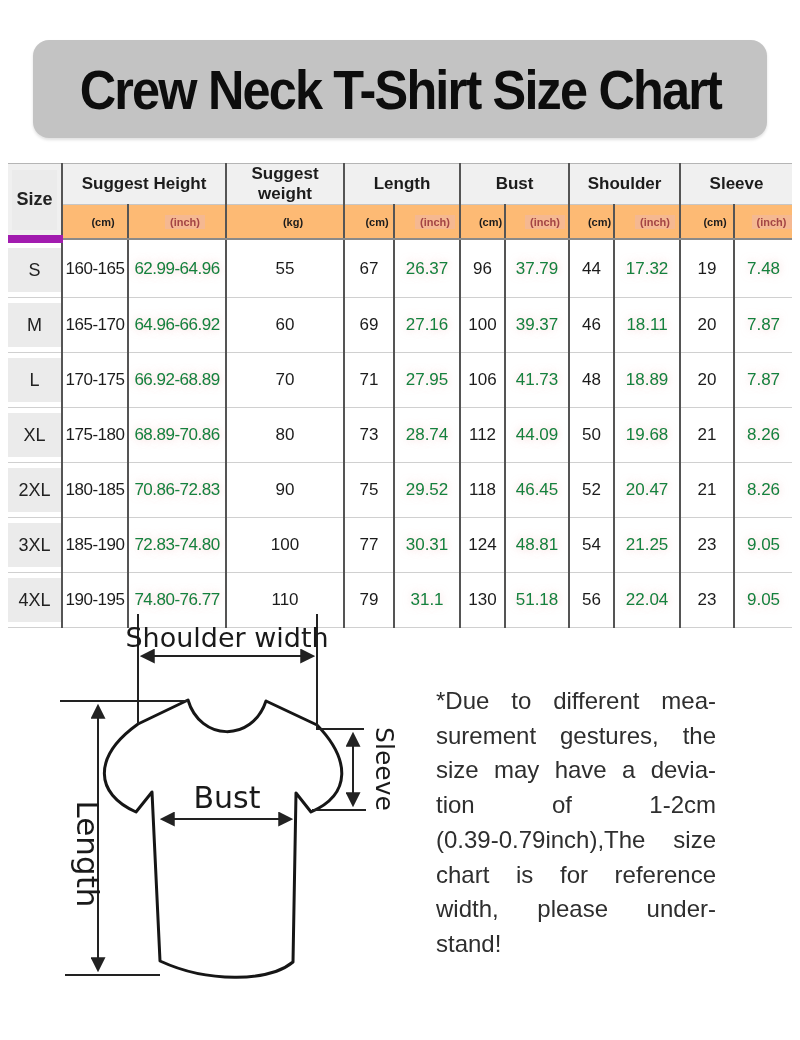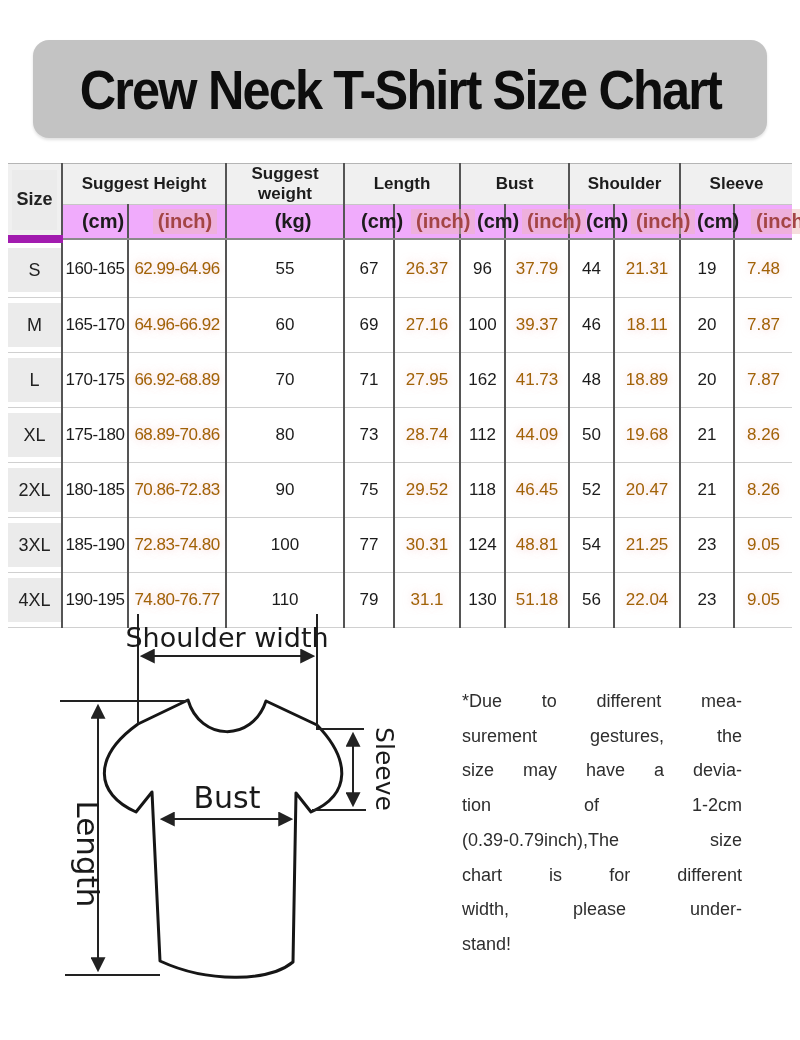--- a/index.html
+++ b/index.html
@@ -12,44 +12,44 @@
           box-shadow:0 2px 3px rgba(0,0,0,.12);}
   .banner h1{margin:0;font-size:56px;font-weight:bold;letter-spacing:-2px;color:#0d0d0d;
              transform:scaleX(.9);transform-origin:center;white-space:nowrap;}
 
   
   table.size-table{position:absolute;left:8px;top:163px;width:784px;border-collapse:collapse;
                    table-layout:fixed;text-align:center;}
   .size-table th,.size-table td{padding:0;vertical-align:middle;}
   .size-table th{font-weight:bold;}
   .size-table thead tr.grp th{height:37px;background:#f0f0f0;font-size:17px;border-top:1px solid #b5b5b5;}
-  .size-table thead tr.sub th{height:33px;background:#f0abfc;font-size:20px;border-bottom:2px solid #8a8a8a;padding-left:16px;}
+  .size-table thead tr.sub th{height:33px;background:#fdba74;font-size:11px;border-bottom:2px solid #8a8a8a;padding-left:16px;}
   .size-table thead tr.grp th.hasub{border-bottom:1px solid #c6c6c6;}
   .size-table th.vb,.size-table td.vb{border-right:2px solid #555555;}
   .size-table th.size-th{background:#ffffff;border-bottom:8px solid #a21caf;}
   .size-table tbody td{height:54px;font-size:17px;background:#ffffff;border-bottom:1px solid #d0d0d0;}
   .size-table tbody td.tight{letter-spacing:-0.5px;}
-  .size-table td.inch,.size-table .inch-val{color:#a16207;text-shadow:0 0 8px rgba(238,160,160,.55);}
+  .size-table td.inch,.size-table .inch-val{color:#15803d;text-shadow:0 0 8px rgba(238,160,160,.55);}
   .inch-chip{display:inline-block;background:rgba(235,182,182,.45);border-radius:0;
              padding:1px 5px;color:#a34545;text-shadow:none;}
   .chip{background:#ebebeb;display:flex;align-items:center;justify-content:center;
         font-size:18px;color:#222;}
   .size-td{padding:5px 4px;}
   .size-td .chip{height:44px;}
   .size-th .chip{height:60px;margin:4px 4px;font-weight:bold;font-size:18px;}
 
   
   .diagram{position:absolute;left:20px;top:609px;width:420px;height:400px;}
   .diagram svg{display:block;}
   .dim{stroke:#222222;stroke-width:2;fill:none;}
   .shirt{stroke:#161616;stroke-width:3;fill:#ffffff;stroke-linejoin:round;}
   .dlabel{fill:#1a1a1a;font-family:"DejaVu Sans",sans-serif;}
 
   
-  .note{position:absolute;left:462px;top:684px;width:280px;font-size:18px;line-height:34.7px;
+  .note{position:absolute;left:436px;top:684px;width:280px;font-size:24px;line-height:34.7px;
         color:#2e2e2e;}
   .note .note-line{text-align:justify;text-align-last:justify;white-space:normal;}
   .note .note-line.last{text-align-last:left;}
 </style>
 </head>
 <body>
 
 <div class="page">
 
   <div class="banner">
@@ -103,21 +103,21 @@
             <div class="chip">S</div>
           </td>
           <td class="vb tight">160-165</td>
           <td class="vb inch tight">62.99-64.96</td>
           <td class="vb">55</td>
           <td class="vb">67</td>
           <td class="vb inch">26.37</td>
           <td class="vb">96</td>
           <td class="vb inch">37.79</td>
           <td class="vb">44</td>
-          <td class="vb inch">21.31</td>
+          <td class="vb inch">17.32</td>
           <td class="vb">19</td>
           <td class="inch">7.48</td>
         </tr>
         <tr>
           <td class="size-td vb">
             <div class="chip">M</div>
           </td>
           <td class="vb tight">165-170</td>
           <td class="vb inch tight">64.96-66.92</td>
           <td class="vb">60</td>
@@ -132,21 +132,21 @@
         </tr>
         <tr>
           <td class="size-td vb">
             <div class="chip">L</div>
           </td>
           <td class="vb tight">170-175</td>
           <td class="vb inch tight">66.92-68.89</td>
           <td class="vb">70</td>
           <td class="vb">71</td>
           <td class="vb inch">27.95</td>
-          <td class="vb">162</td>
+          <td class="vb">106</td>
           <td class="vb inch">41.73</td>
           <td class="vb">48</td>
           <td class="vb inch">18.89</td>
           <td class="vb">20</td>
           <td class="inch">7.87</td>
         </tr>
         <tr>
           <td class="size-td vb">
             <div class="chip">XL</div>
           </td>
@@ -245,18 +245,18 @@
       <text class="dlabel" x="356" y="160" font-size="25" text-anchor="middle" transform="rotate(90 356 160)">Sleeve</text>
     </svg>
   </div>
 
   <div class="note">
       <div class="note-line">*Due to different mea-</div>
       <div class="note-line">surement gestures, the</div>
       <div class="note-line">size may have a devia-</div>
       <div class="note-line">tion of 1-2cm</div>
       <div class="note-line">(0.39-0.79inch),The size</div>
-      <div class="note-line">chart is for different</div>
+      <div class="note-line">chart is for reference</div>
       <div class="note-line">width, please under-</div>
       <div class="note-line last">stand!</div>
     </div>
 
 </div>
 
 </body></html>

